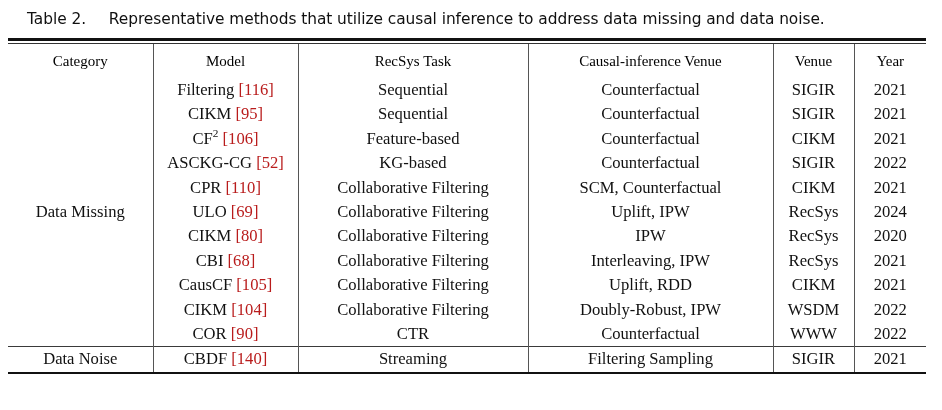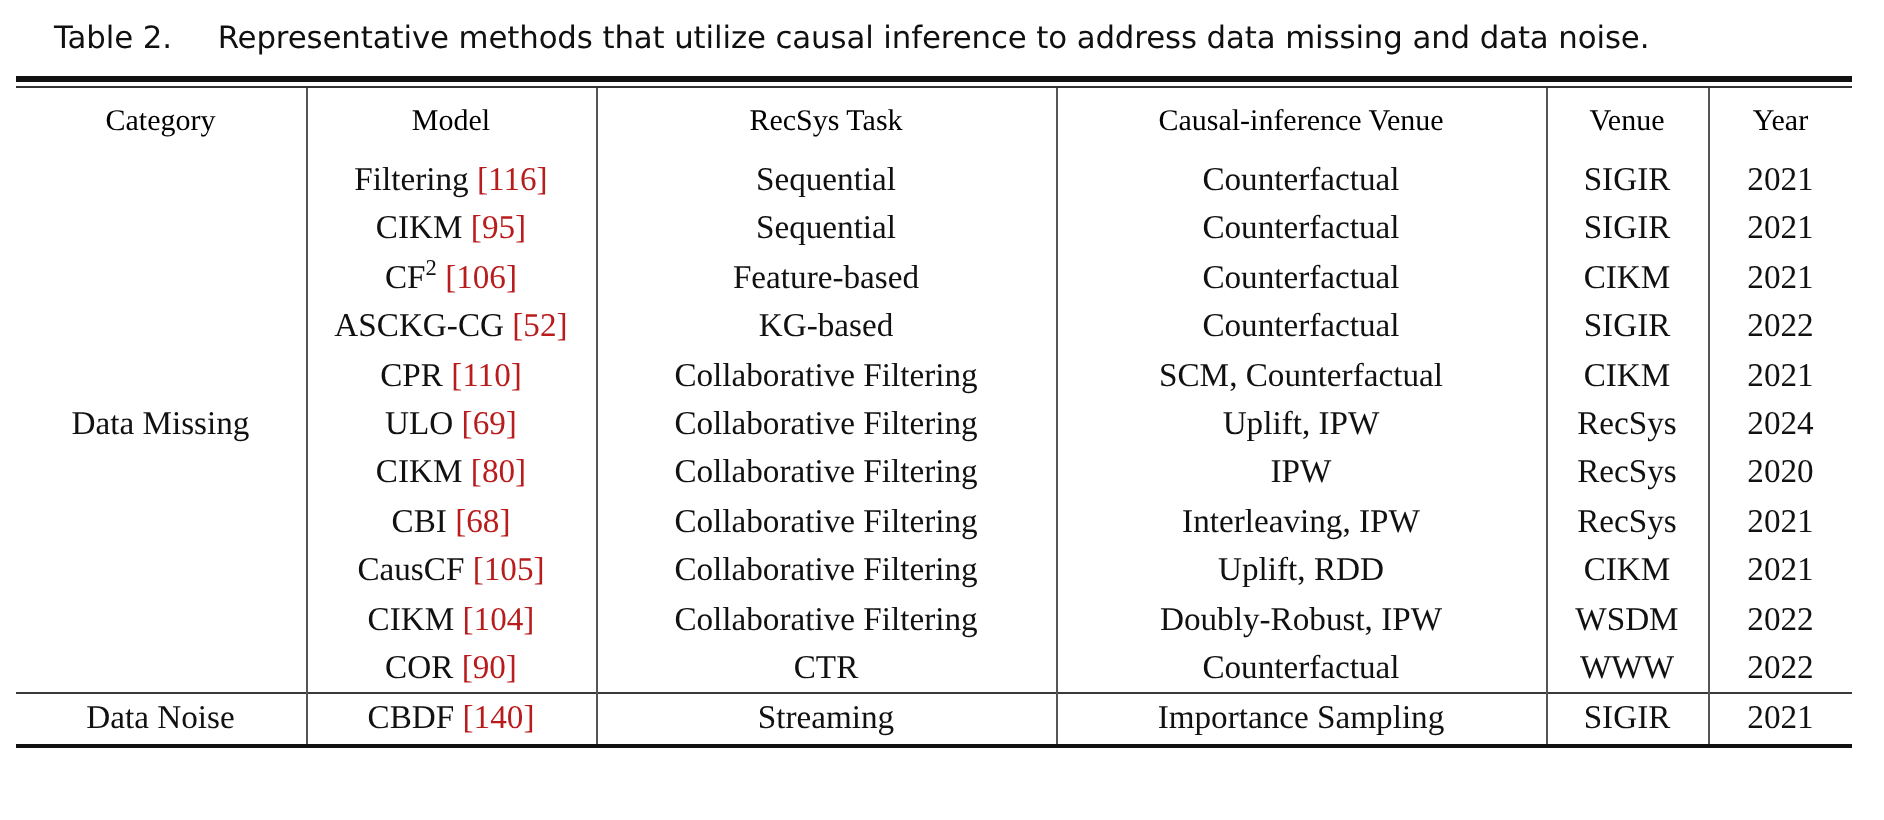--- a/index.html
+++ b/index.html
@@ -220,21 +220,21 @@
             <td class="vline"><span>COR</span> <span class="cite">[90]</span></td>
             <td class="vline">CTR</td>
             <td class="vline">Counterfactual</td>
             <td class="vline">WWW</td>
             <td class="vline">2022</td>
           </tr>
           <tr class="sec-rule">
             <td class="cat" rowspan="1">Data Noise</td>
             <td class="vline"><span>CBDF</span> <span class="cite">[140]</span></td>
             <td class="vline">Streaming</td>
-            <td class="vline">Importance Sampling</td>
+            <td class="vline">Filtering Sampling</td>
             <td class="vline">SIGIR</td>
             <td class="vline">2021</td>
           </tr>
         </tbody>
     </table>
 
     <div class="rule-bottom-thick"></div>
   </div>
 
 </div>

